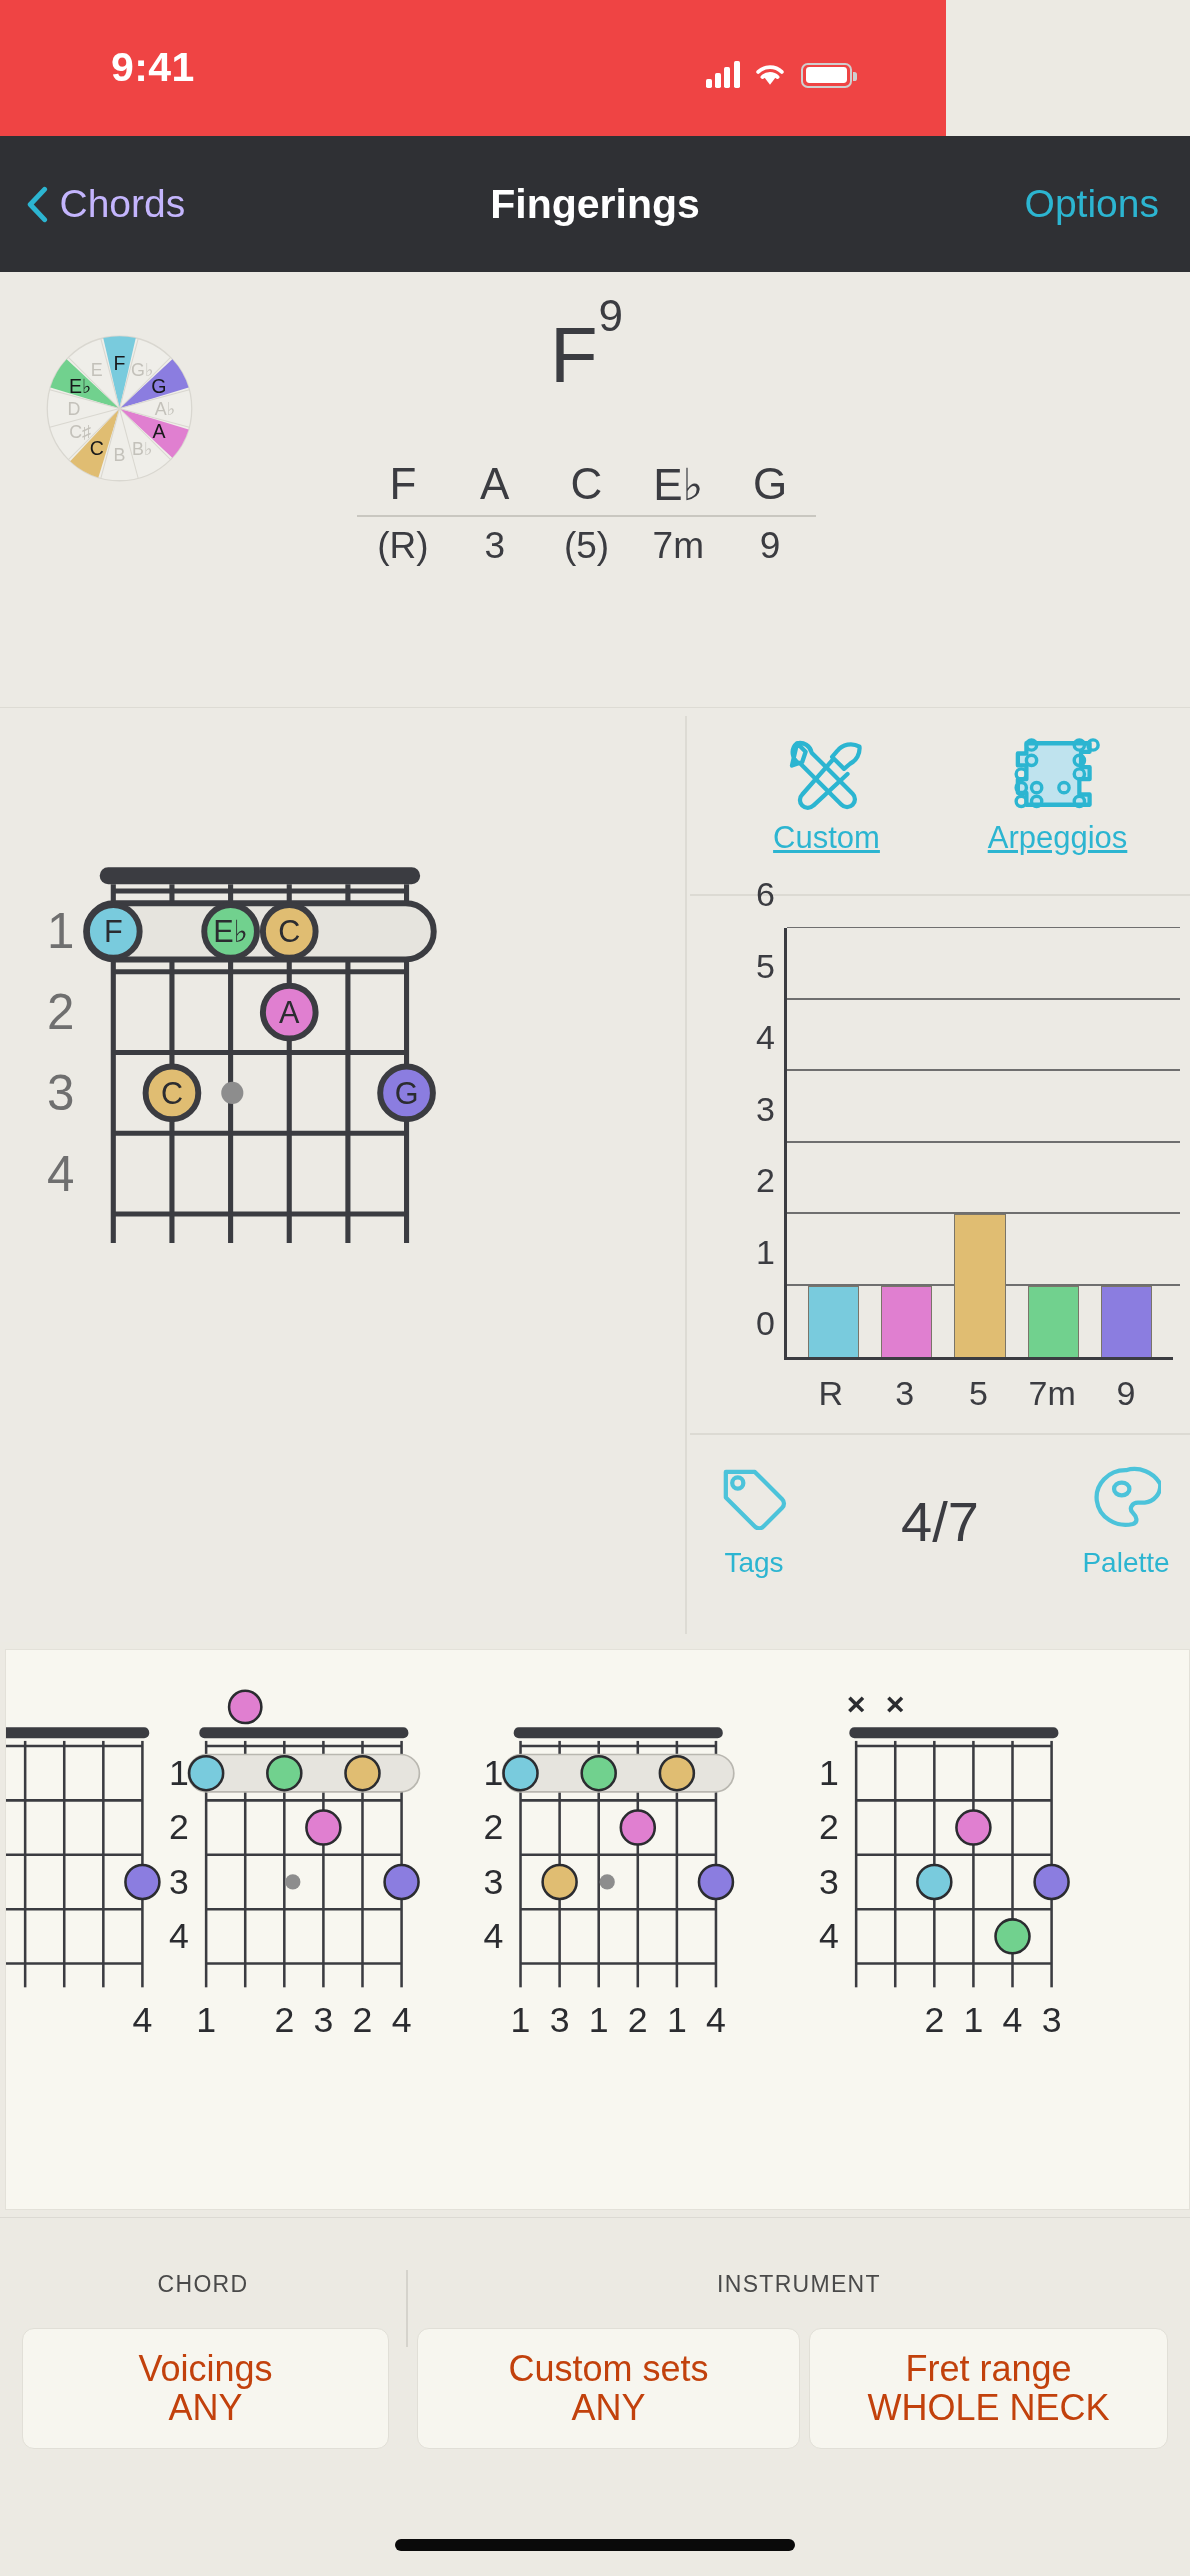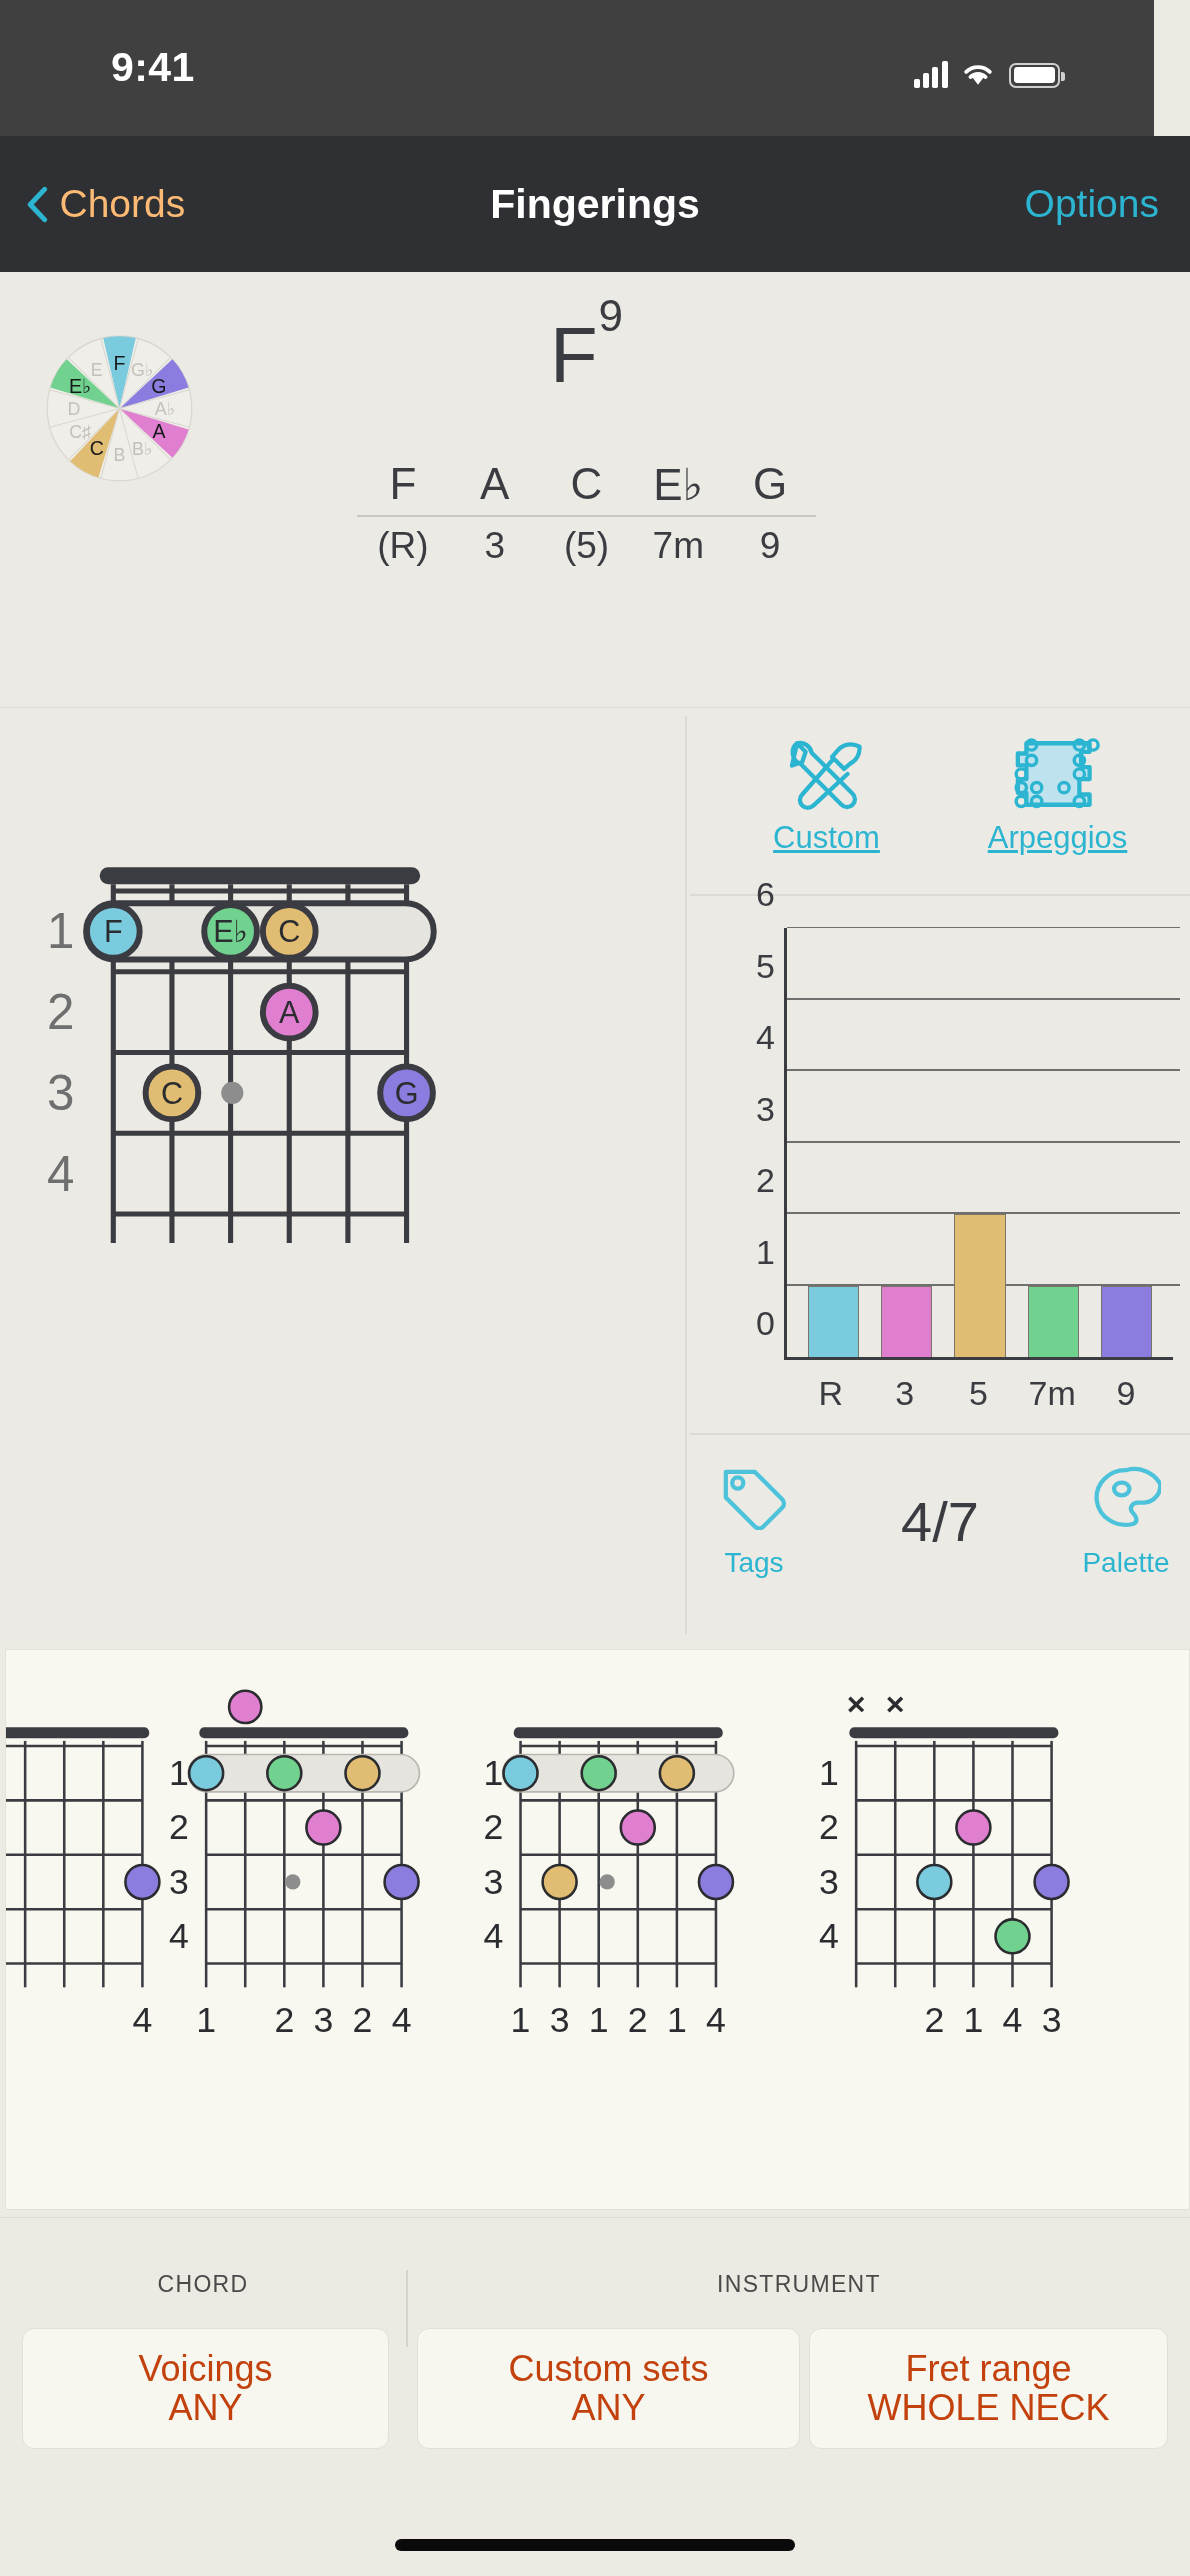--- a/index.html
+++ b/index.html
@@ -6,22 +6,22 @@
   html,body { width:1190px; height:2576px; }
   body {
     font-family: "Liberation Sans", sans-serif;
     background:#eceae3;
     overflow:hidden;
   }
   #root { position:relative; width:1190px; height:2576px; }
 
   
   .statusbar{
-    position:absolute; left:0; top:0; width:1154px; height:136px;
-    background:#404040;
+    position:absolute; left:0; top:0; width:946px; height:136px;
+    background:#ef4444;
   }
   .status-time{
     position:absolute; left:111px; top:44px;
     color:#fff; font-size:41px; font-weight:600; letter-spacing:0.4px;
   }
   .status-right{
     position:absolute; right:94px; top:49px;
     display:flex; align-items:flex-end; gap:13.6px; height:39px;
   }
   .sig{ display:flex; align-items:flex-end; gap:3.4px; height:29px; }
@@ -41,21 +41,21 @@
   }
   .batt span{ display:block; width:100%;height:100%;background:#fff;border-radius:3.4px;}
 
   
   .navbar{
     position:absolute; left:0; top:136px; width:1190px; height:136px;
     background:#2f3034;
   }
   .nav-back{
     position:absolute; left:25.5px; top:0; height:136px; display:flex;
-    align-items:center; gap:12px; color:#fdba74; font-size:39px; padding-right:8.5px;
+    align-items:center; gap:12px; color:#c4b5fd; font-size:39px; padding-right:8.5px;
   }
   .chev{ width:22px;height:37px; }
   .nav-title{
     position:absolute; left:0; top:0; width:1190px; height:136px;
     display:flex; align-items:center; justify-content:center;
     color:#fff; font-size:41px; font-weight:700;
   }
   .nav-options{
     position:absolute; right:31px; top:0; height:136px; display:flex;
     align-items:center; color:#2cb5d1; font-size:39px;

